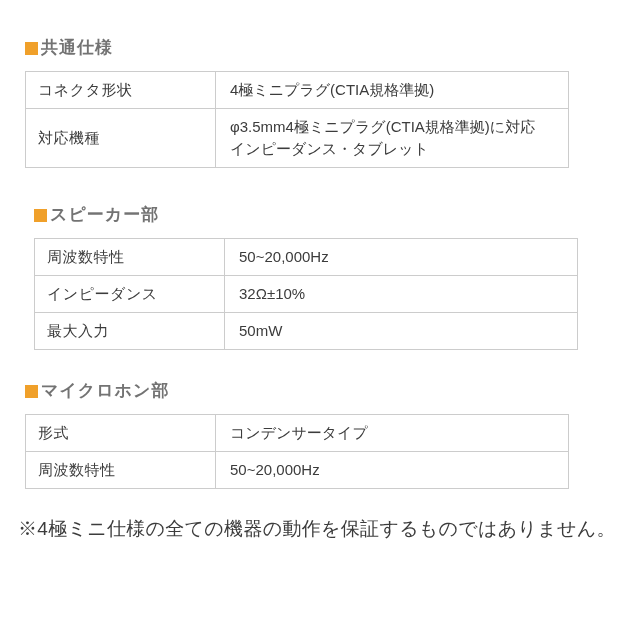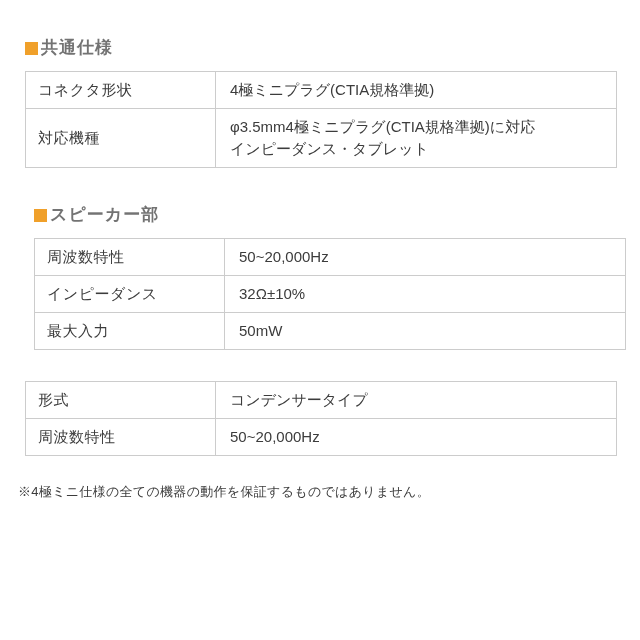--- a/index.html
+++ b/index.html
@@ -37,21 +37,21 @@
   .sq {
     width: 13px;
     height: 13px;
     background: #F0A02A;
     margin-right: 3px;
     flex: none;
   }
 
   table.spec {
     border-collapse: collapse;
-    width: 592px;
+    width: 544px;
     table-layout: fixed;
     background: #ffffff;
   }
   table.spec th,
   table.spec td {
     border: 1px solid #cccccc;
     font-size: 15px;
     font-weight: normal;
     text-align: left;
     vertical-align: middle;
@@ -62,21 +62,21 @@
     width: 167px;
     padding: 7px 10px 7px 12px;
     letter-spacing: 0.5px;
   }
   table.spec td {
     padding: 7px 12px 7px 14px;
   }
 
   .note {
     margin: 27px 0 0 -7px;
-    font-size: 13px;
+    font-size: 19px;
     color: #3c3c3c;
     letter-spacing: 0.3px;
   }
 </style>
 </head>
 <body>
 
 <div class="page">
 
   <section class="spec-section gap-lg">
@@ -118,20 +118,24 @@
         </tr>
         <tr>
           <th>最大入力</th>
           <td>50mW</td>
         </tr>
       </tbody>
     </table>
   </section>
 
   <section class="spec-section">
+    <h2 class="sec-h">
+      <span class="sq"></span>
+      <span>マイクロホン部</span>
+    </h2>
     <table class="spec">
       <tbody>
         <tr>
           <th>形式</th>
           <td>コンデンサータイプ</td>
         </tr>
         <tr>
           <th>周波数特性</th>
           <td>50~20,000Hz</td>
         </tr>

